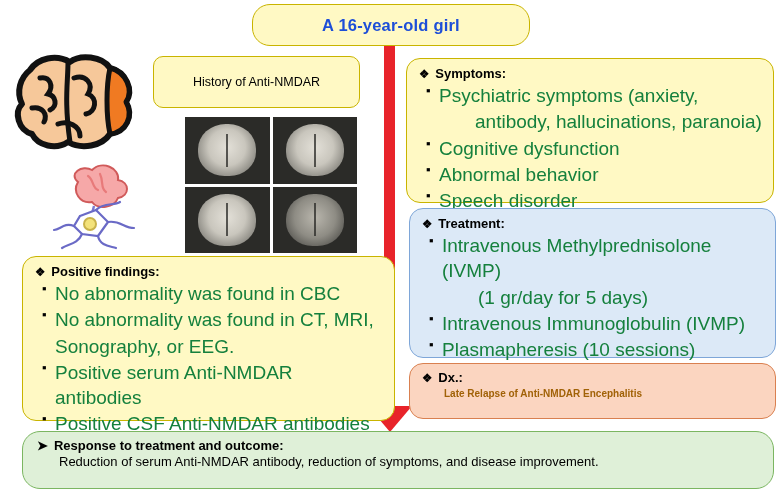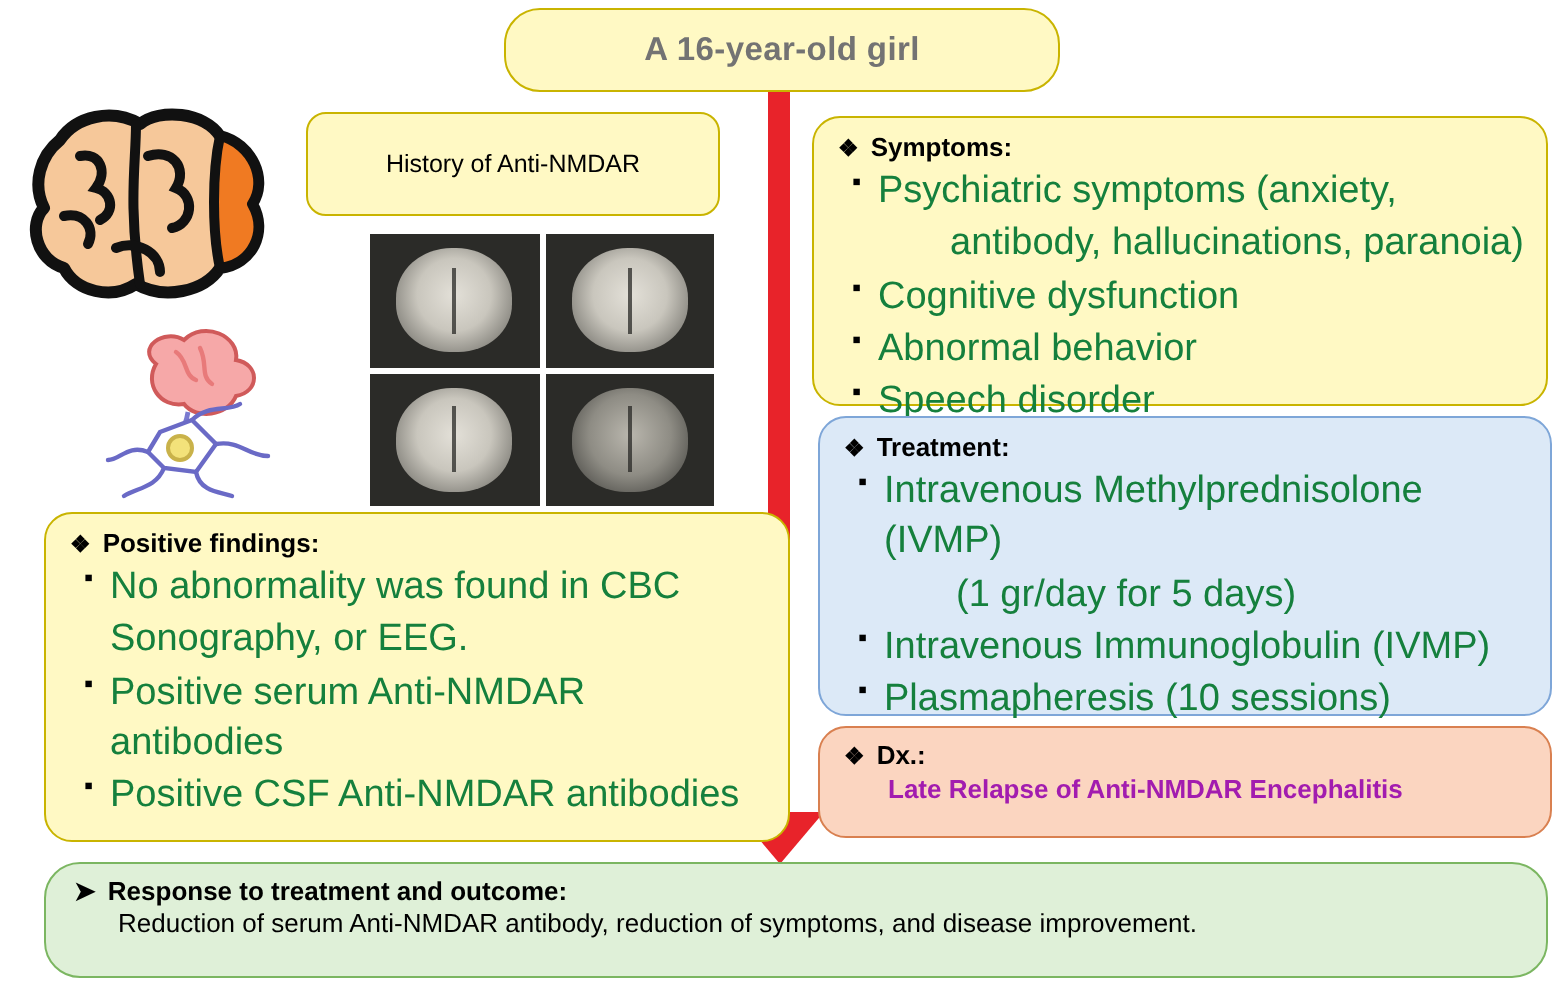--- a/index.html
+++ b/index.html
@@ -31,21 +31,21 @@
     background: #fff9c4;
     border: 1.5px solid #c9b400;
     border-radius: 18px;
     display: flex;
     align-items: center;
     justify-content: center;
   }
   .title-text {
     font-size: 16.5px;
     font-weight: bold;
-    color: #737373;
+    color: #1d4ed8;
     letter-spacing: 0.2px;
   }
   .history-box {
     left: 153px;
     top: 56px;
     width: 207px;
     height: 52px;
     background: #fff9c4;
     border: 1.5px solid #c9b400;
     border-radius: 10px;
@@ -141,23 +141,23 @@
     position: absolute;
     left: 7px;
     top: -1px;
     font-size: 13px;
     color: #000;
   }
   ul.bullets li.sub {
     padding-left: 56px;
   }
   .dx-line {
-    font-size: 13px;
+    font-size: 10px;
     font-weight: bold;
-    color: #a21caf;
+    color: #a16207;
     padding-left: 22px;
     line-height: 1.3;
   }
   .outcome-hdr {
     font-size: 13px;
     font-weight: bold;
     color: #000;
     display: flex;
     align-items: baseline;
     gap: 6px;
@@ -382,20 +382,21 @@
     <div class="dx-line">Late Relapse of Anti-NMDAR Encephalitis</div>
   </div>
 
   <div class="box clinical-box">
     <div class="hdr">
       <span class="marker">❖</span>
       <span>Positive findings:</span>
     </div>
     <ul class="bullets">
       <li class="bulleted">No abnormality was found in CBC</li>
+      <li class="bulleted">No abnormality was found in CT, MRI,</li>
       <li>Sonography, or EEG.</li>
       <li class="bulleted">Positive serum Anti-NMDAR antibodies</li>
       <li class="bulleted">Positive CSF Anti-NMDAR antibodies</li>
     </ul>
   </div>
 
   <div class="box outcome-box">
     <div class="outcome-hdr">
       <span>➤</span>
       <span>Response to treatment and outcome:</span>

